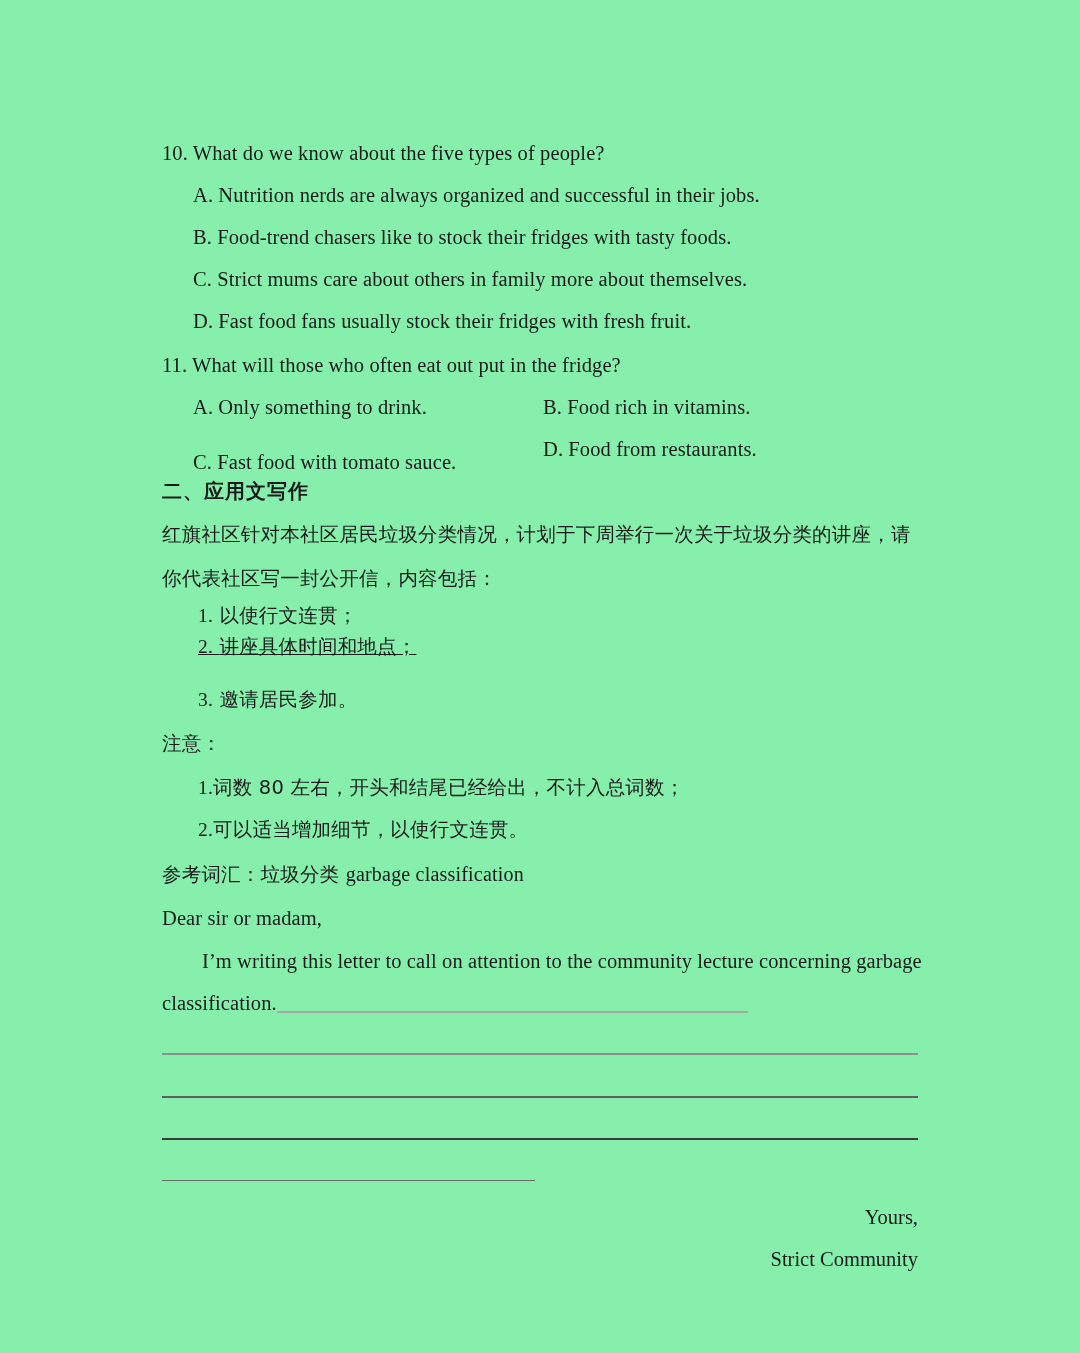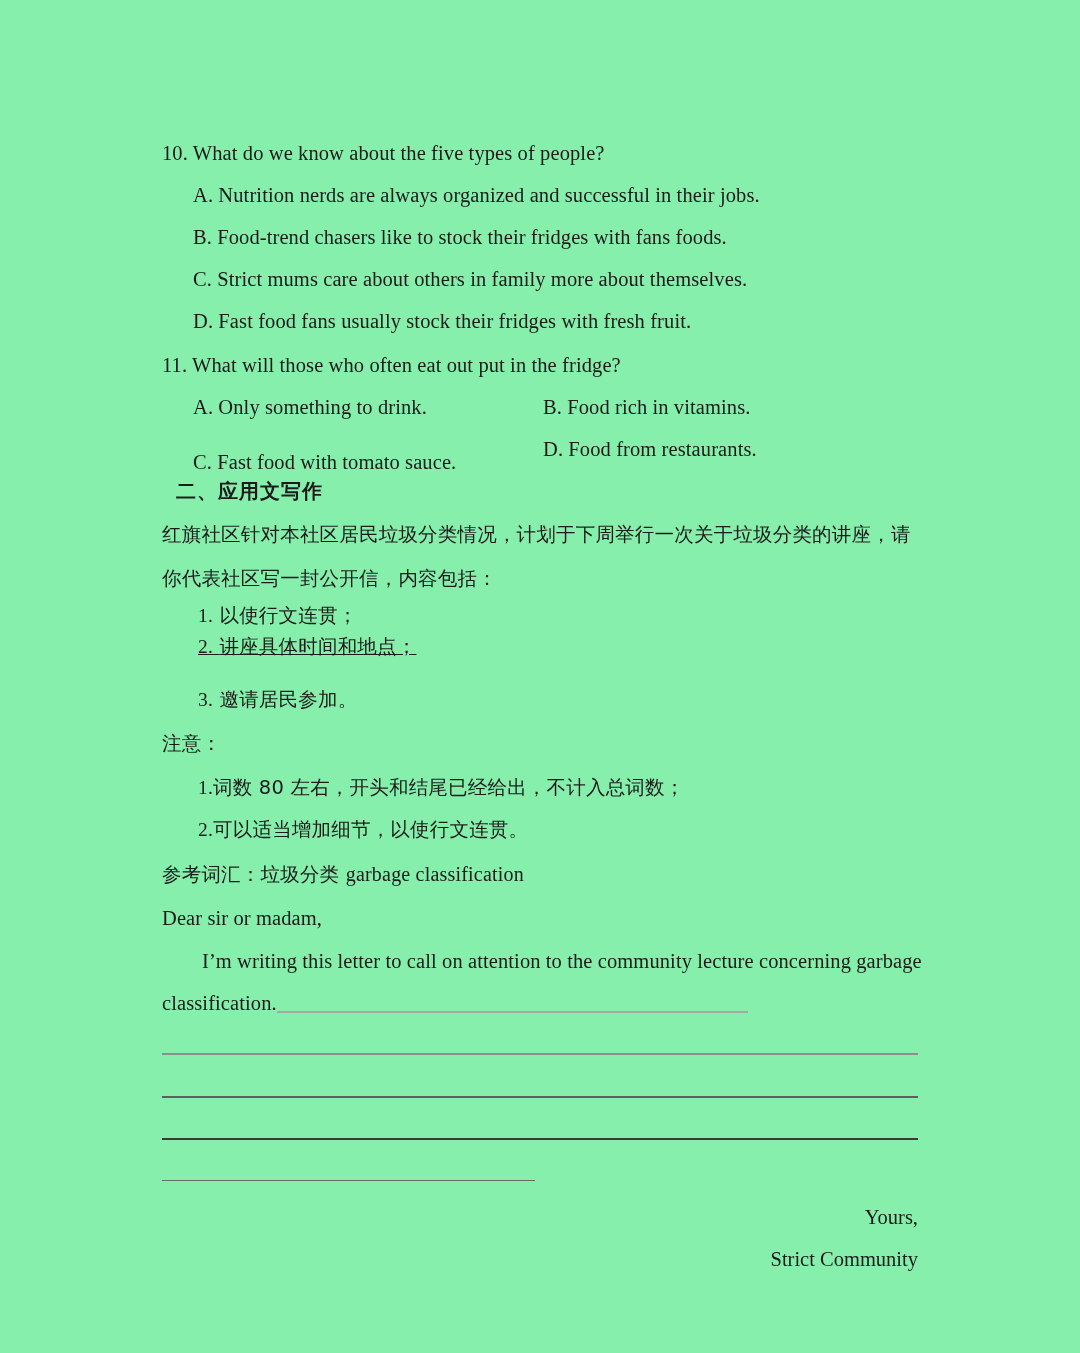--- a/index.html
+++ b/index.html
@@ -48,21 +48,20 @@
     font-size: 19.5px;
     line-height: 26px;
     color: #1b1b1b;
   }
   .cn-heading {
     left: 162px;
     font-weight: 700;
     font-size: 20px;
     letter-spacing: 1px;
     white-space: nowrap;
-    margin-left: 14px;
   }
   .cn-para {
     left: 162px;
     width: 760px;
     font-size: 19.5px;
     line-height: 44px;
     letter-spacing: 0.2px;
   }
   .cn-item {
     left: 198px;
@@ -131,21 +130,21 @@
 <body>
 
 <div class="page">
 
   <div class="abs q-line" style="top:140px;">
     <span>10.</span>
     <span>What do we know about the five types of people?</span>
   </div>
 
   <div class="abs opt-line" style="top:182px;">A. Nutrition nerds are always organized and successful in their jobs.</div>
-  <div class="abs opt-line" style="top:224px;">B. Food-trend chasers like to stock their fridges with fans foods.</div>
+  <div class="abs opt-line" style="top:224px;">B. Food-trend chasers like to stock their fridges with tasty foods.</div>
   <div class="abs opt-line" style="top:266px;">C. Strict mums care about others in family more about themselves.</div>
   <div class="abs opt-line" style="top:308px;">D. Fast food fans usually stock their fridges with fresh fruit.</div>
 
   <div class="abs q-line" style="top:352px;">
     <span>11.</span>
     <span>What will those who often eat out put in the fridge?</span>
   </div>
 
   <div class="abs opt-line" style="top:394px;">A. Only something to drink.</div>
   <div class="abs opt-col-b" style="top:394px;">B. Food rich in vitamins.</div>

